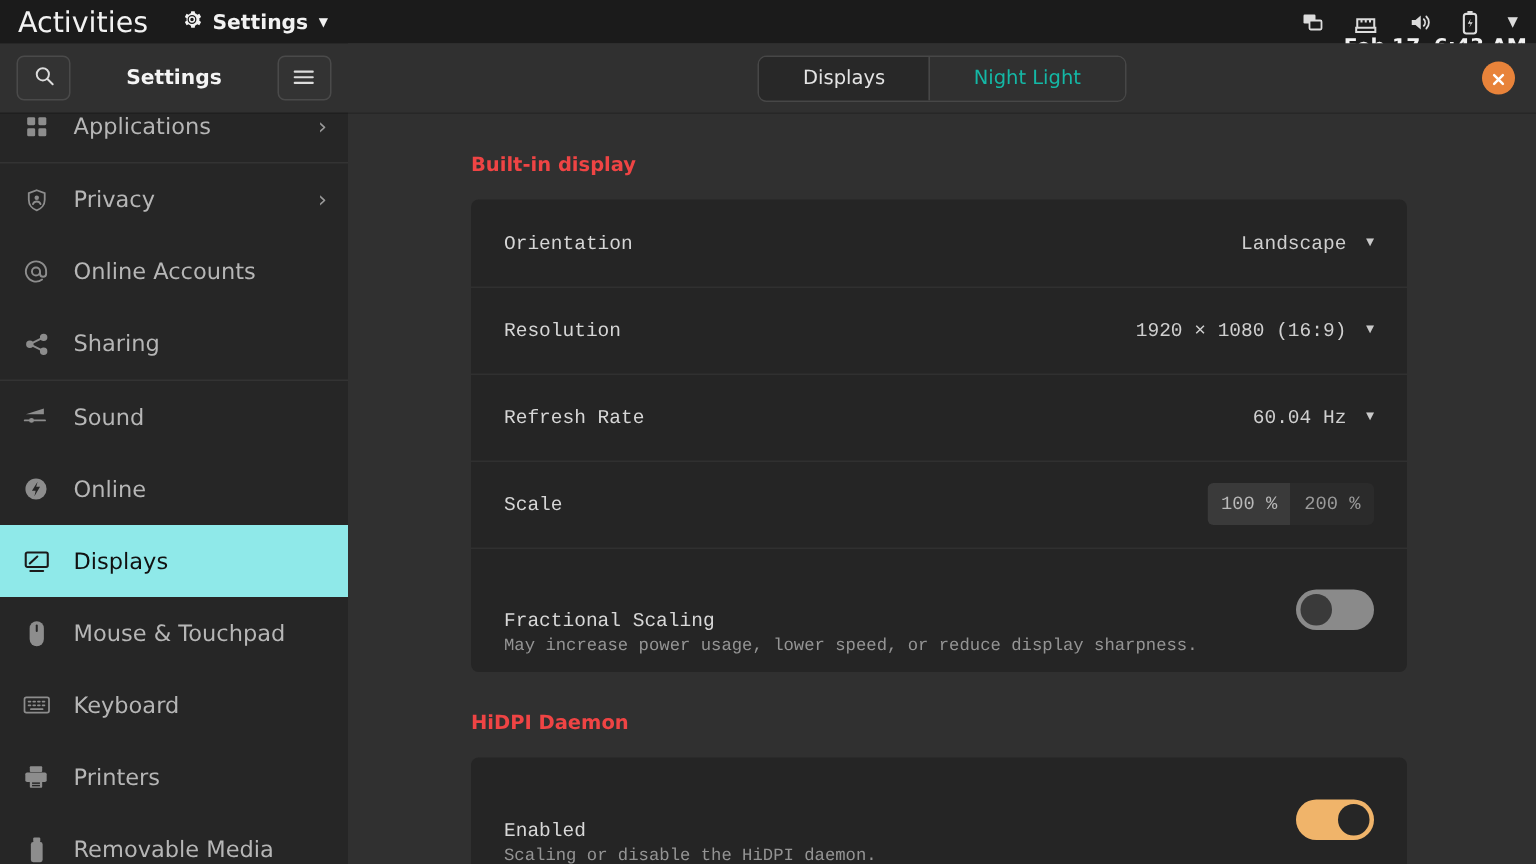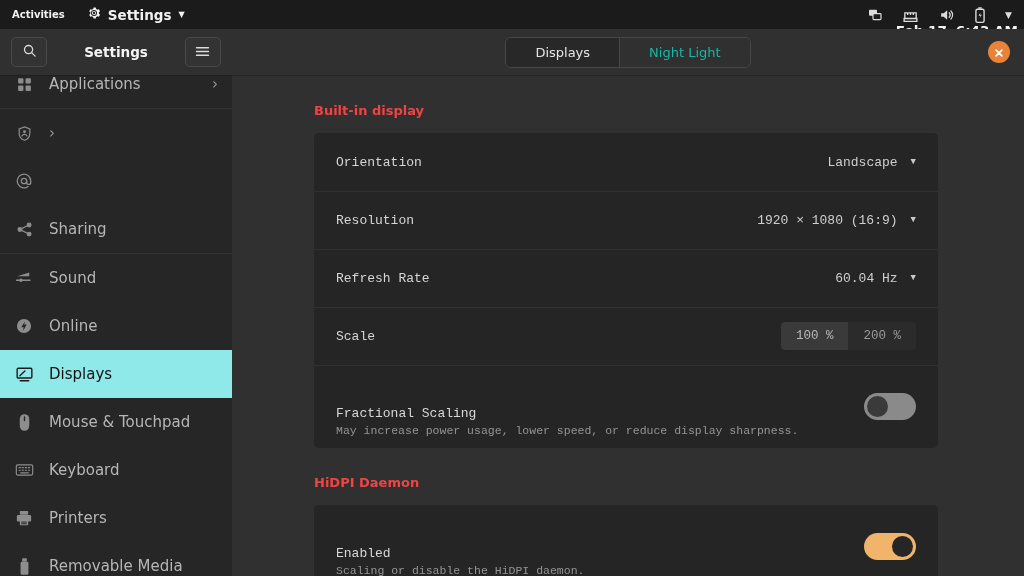--- a/index.html
+++ b/index.html
@@ -11,21 +11,21 @@
   }
 
   
   .topbar {
     position:absolute; top:0; left:0; width:1024px; height:29px;
     background:#1b1b1b; color:#e8e8e8;
     display:flex; align-items:center;
     font-size:13px; font-weight:bold;
   }
   .topbar-left { display:flex; align-items:center; gap:22px; padding-left:12px; }
-  .tb-activities { font-size:10px; font-weight:bold; color:#f2f2f2; }
+  .tb-activities { font-size:19px; font-weight:normal; color:#f2f2f2; }
   .tb-appmenu { display:flex; align-items:center; gap:7px; font-size:13.5px; color:#f2f2f2; }
   .topbar-center {
     position:absolute; left:0; right:6px; text-align:right;
     font-size:13.5px; font-weight:bold; color:#f2f2f2;
     pointer-events:none;
     margin-top:32px;
   }
   .topbar-center span { pointer-events:auto; }
   .tb-clock-date { margin-right:9px; }
   .topbar-right {
@@ -121,21 +121,21 @@
   }
   .row .key { font-size:13px; color:#d6d6d6; }
   .row .val {
     margin-left:auto; display:flex; align-items:center; gap:13px;
     font-size:13px; color:#cfcfcf;
   }
   .caret { color:#c9c9c9; font-size:9px; }
 
   .seg { display:flex; border-radius:4px; overflow:hidden; }
   .seg-item {
-    padding:7px 15px; font-size:12.5px; color:#9a9a9a; background:#2b2b2b;
+    padding:7px 9px; font-size:12.5px; color:#9a9a9a; background:#2b2b2b;
   }
   .seg-item.sel { background:#3a3a3a; color:#b9b9b9; }
 
   .row.two-line { flex-direction:column; align-items:stretch; min-height:54px; justify-content:center; padding:11px 22px; }
   .row-inner { display:flex; align-items:center; }
   .tl-text { display:flex; flex-direction:column; gap:3px;margin-top:30px; }
   .tl-title { font-size:13px; color:#d8d8d8; }
   .tl-sub { font-size:11.5px; color:#949494; }
 
   .toggle {
@@ -246,30 +246,32 @@
         <div class="side-sep"></div>
 
         <div class="side-item">
           <span class="icn">
             <svg width="17" height="17" viewBox="0 0 24 24" fill="none" stroke="#8d8d8d" stroke-width="1.7">
               <path d="M12 2.6l7.5 2.8v6.1c0 4.6-3.1 8.6-7.5 10-4.4-1.4-7.5-5.4-7.5-10V5.4z"></path>
               <circle cx="12" cy="9.6" r="2.1" fill="#8d8d8d" stroke="none"></circle>
               <path d="M8.4 15.6a3.9 3.9 0 017.2 0" stroke-linecap="round"></path>
             </svg>
           </span>
+          <span class="lbl">Privacy</span>
           <span class="chev">›</span>
         </div>
 
         <div class="side-item">
           <span class="icn">
             <svg width="18" height="18" viewBox="0 0 24 24" fill="none" stroke="#8d8d8d" stroke-width="1.7">
               <circle cx="12" cy="12" r="3.6"></circle>
               <path d="M15.6 12v1.9a2.7 2.7 0 005.4 0V12a9 9 0 10-3.6 7.2" stroke-linecap="round"></path>
             </svg>
           </span>
+          <span class="lbl">Online Accounts</span>
         </div>
 
         <div class="side-item">
           <span class="icn">
             <svg width="17" height="17" viewBox="0 0 24 24" fill="none" stroke="#8d8d8d" stroke-width="1.8">
               <circle cx="18.5" cy="5.5" r="2.6" fill="#8d8d8d"></circle>
               <circle cx="5.5" cy="12" r="2.6" fill="#8d8d8d"></circle>
               <circle cx="18.5" cy="18.5" r="2.6" fill="#8d8d8d"></circle>
               <path d="M8 10.7l8-4M8 13.3l8 4"></path>
             </svg>

